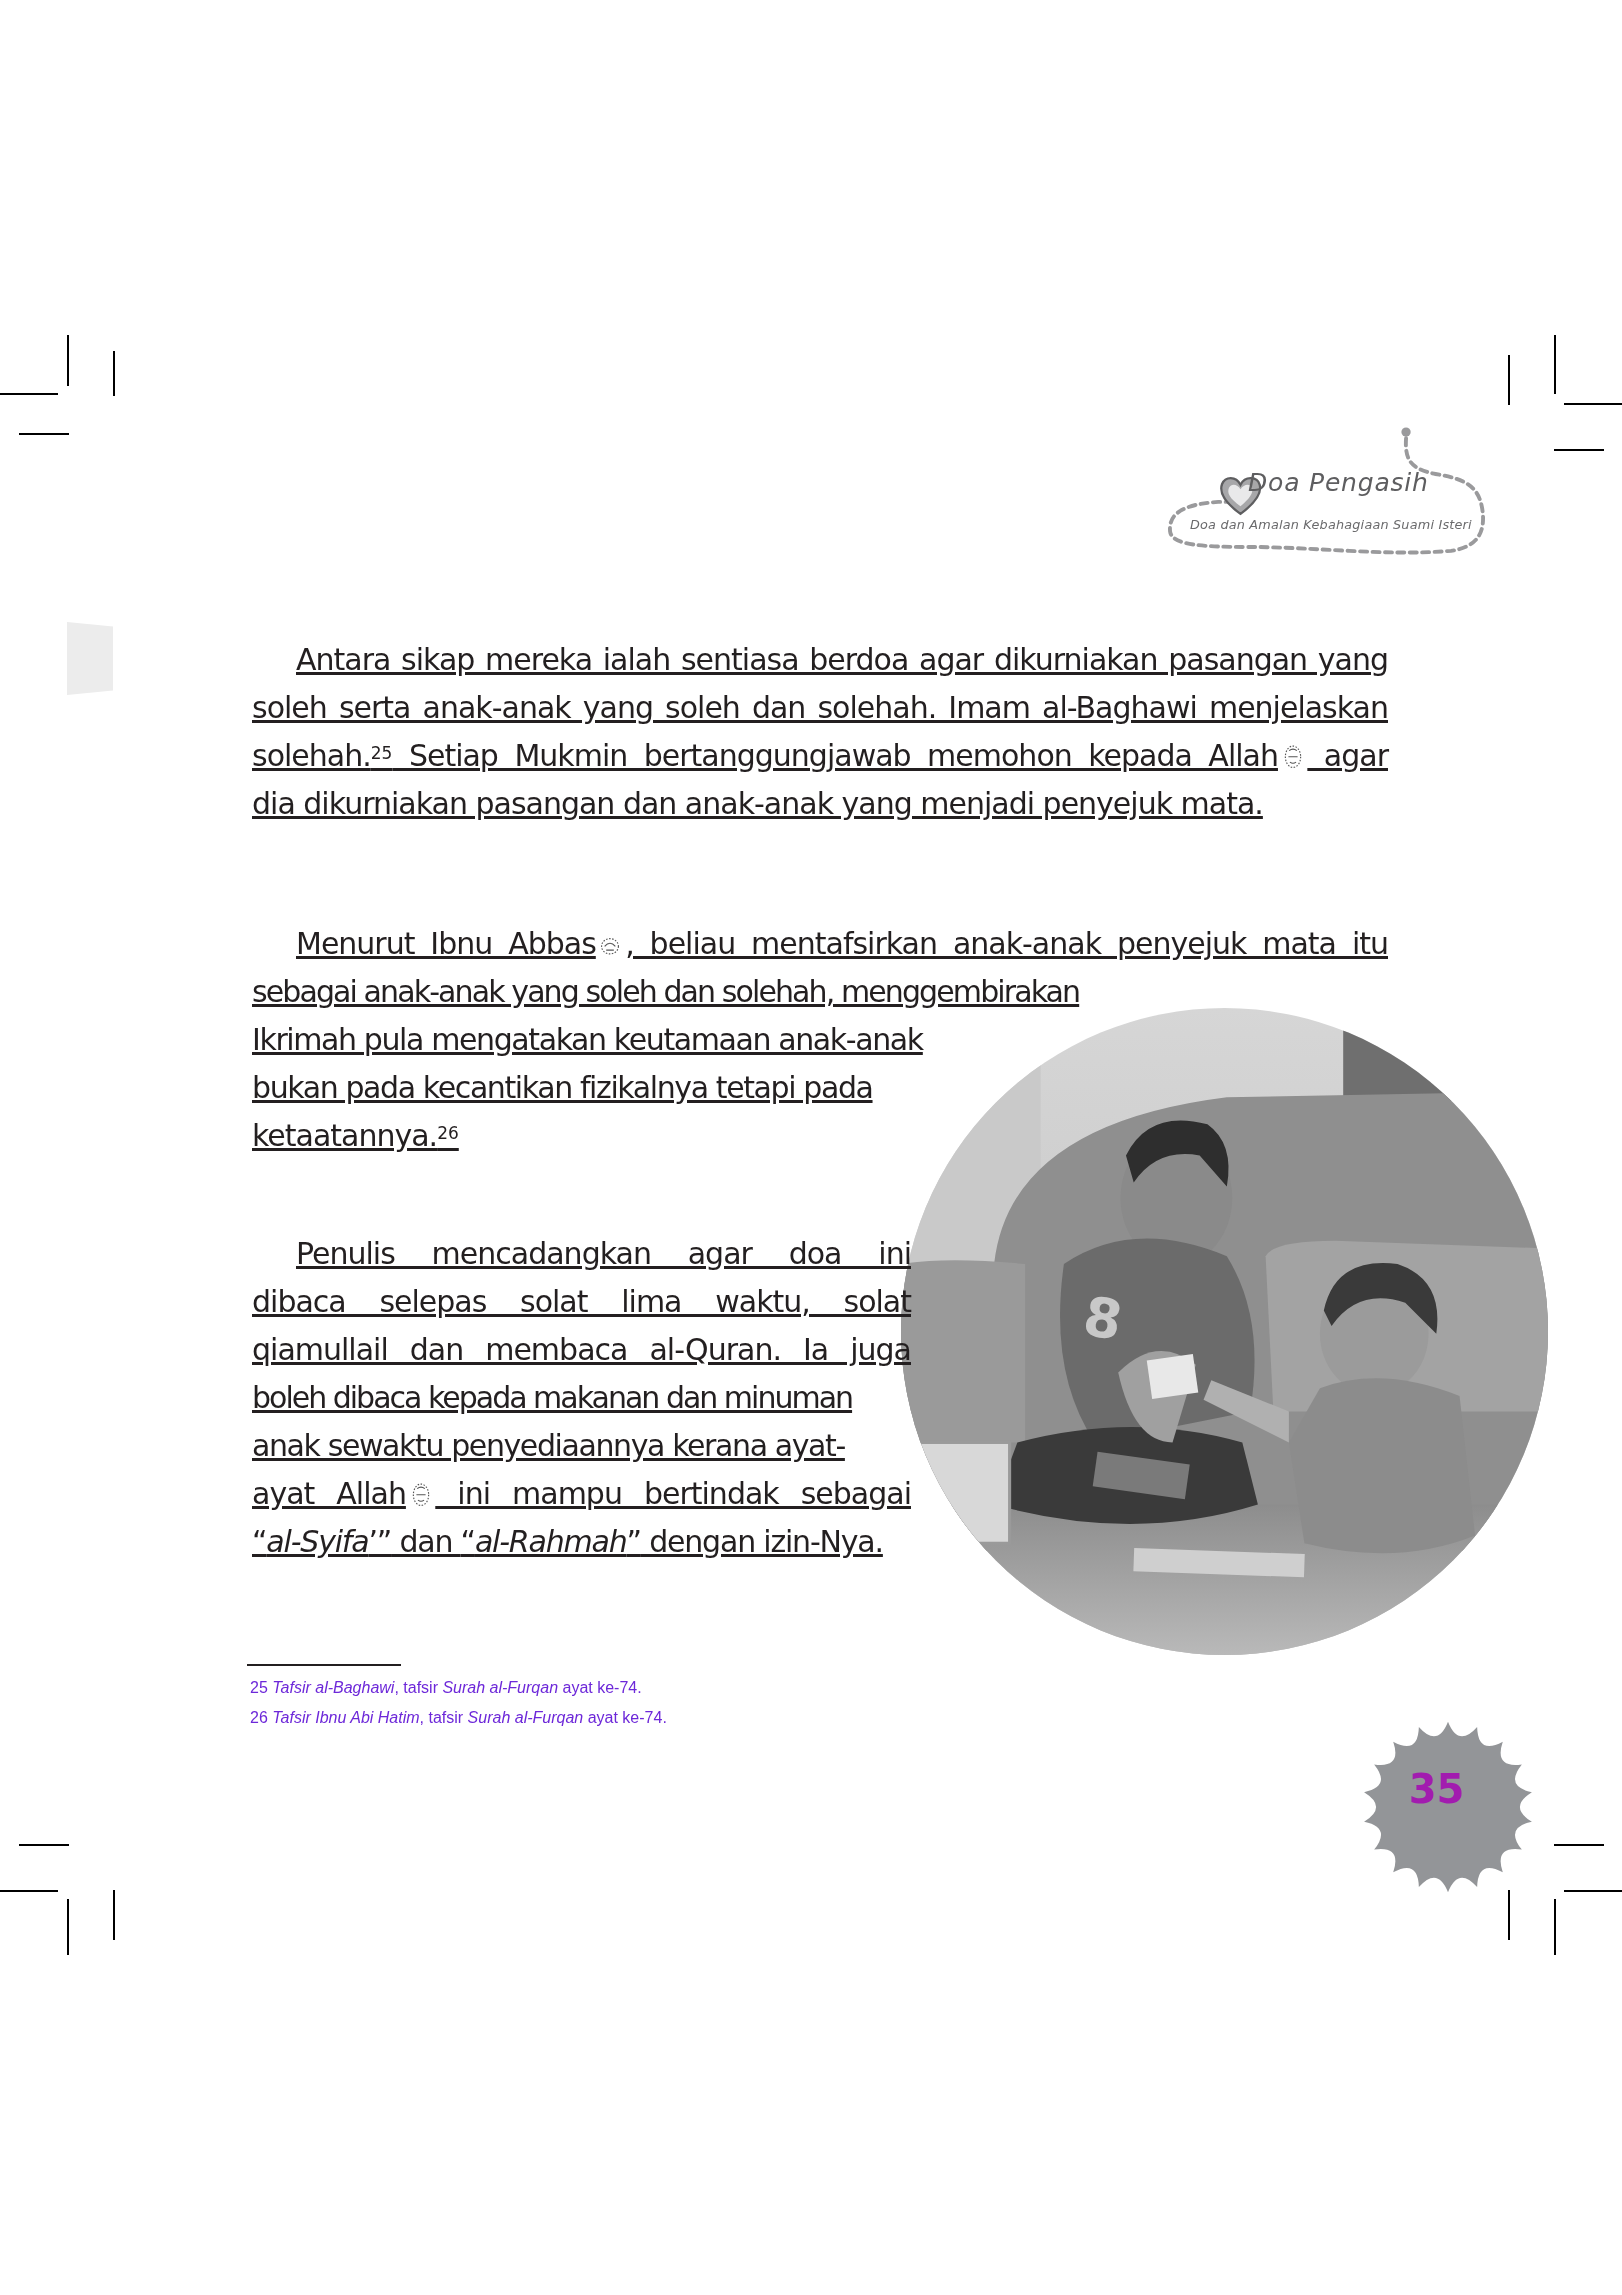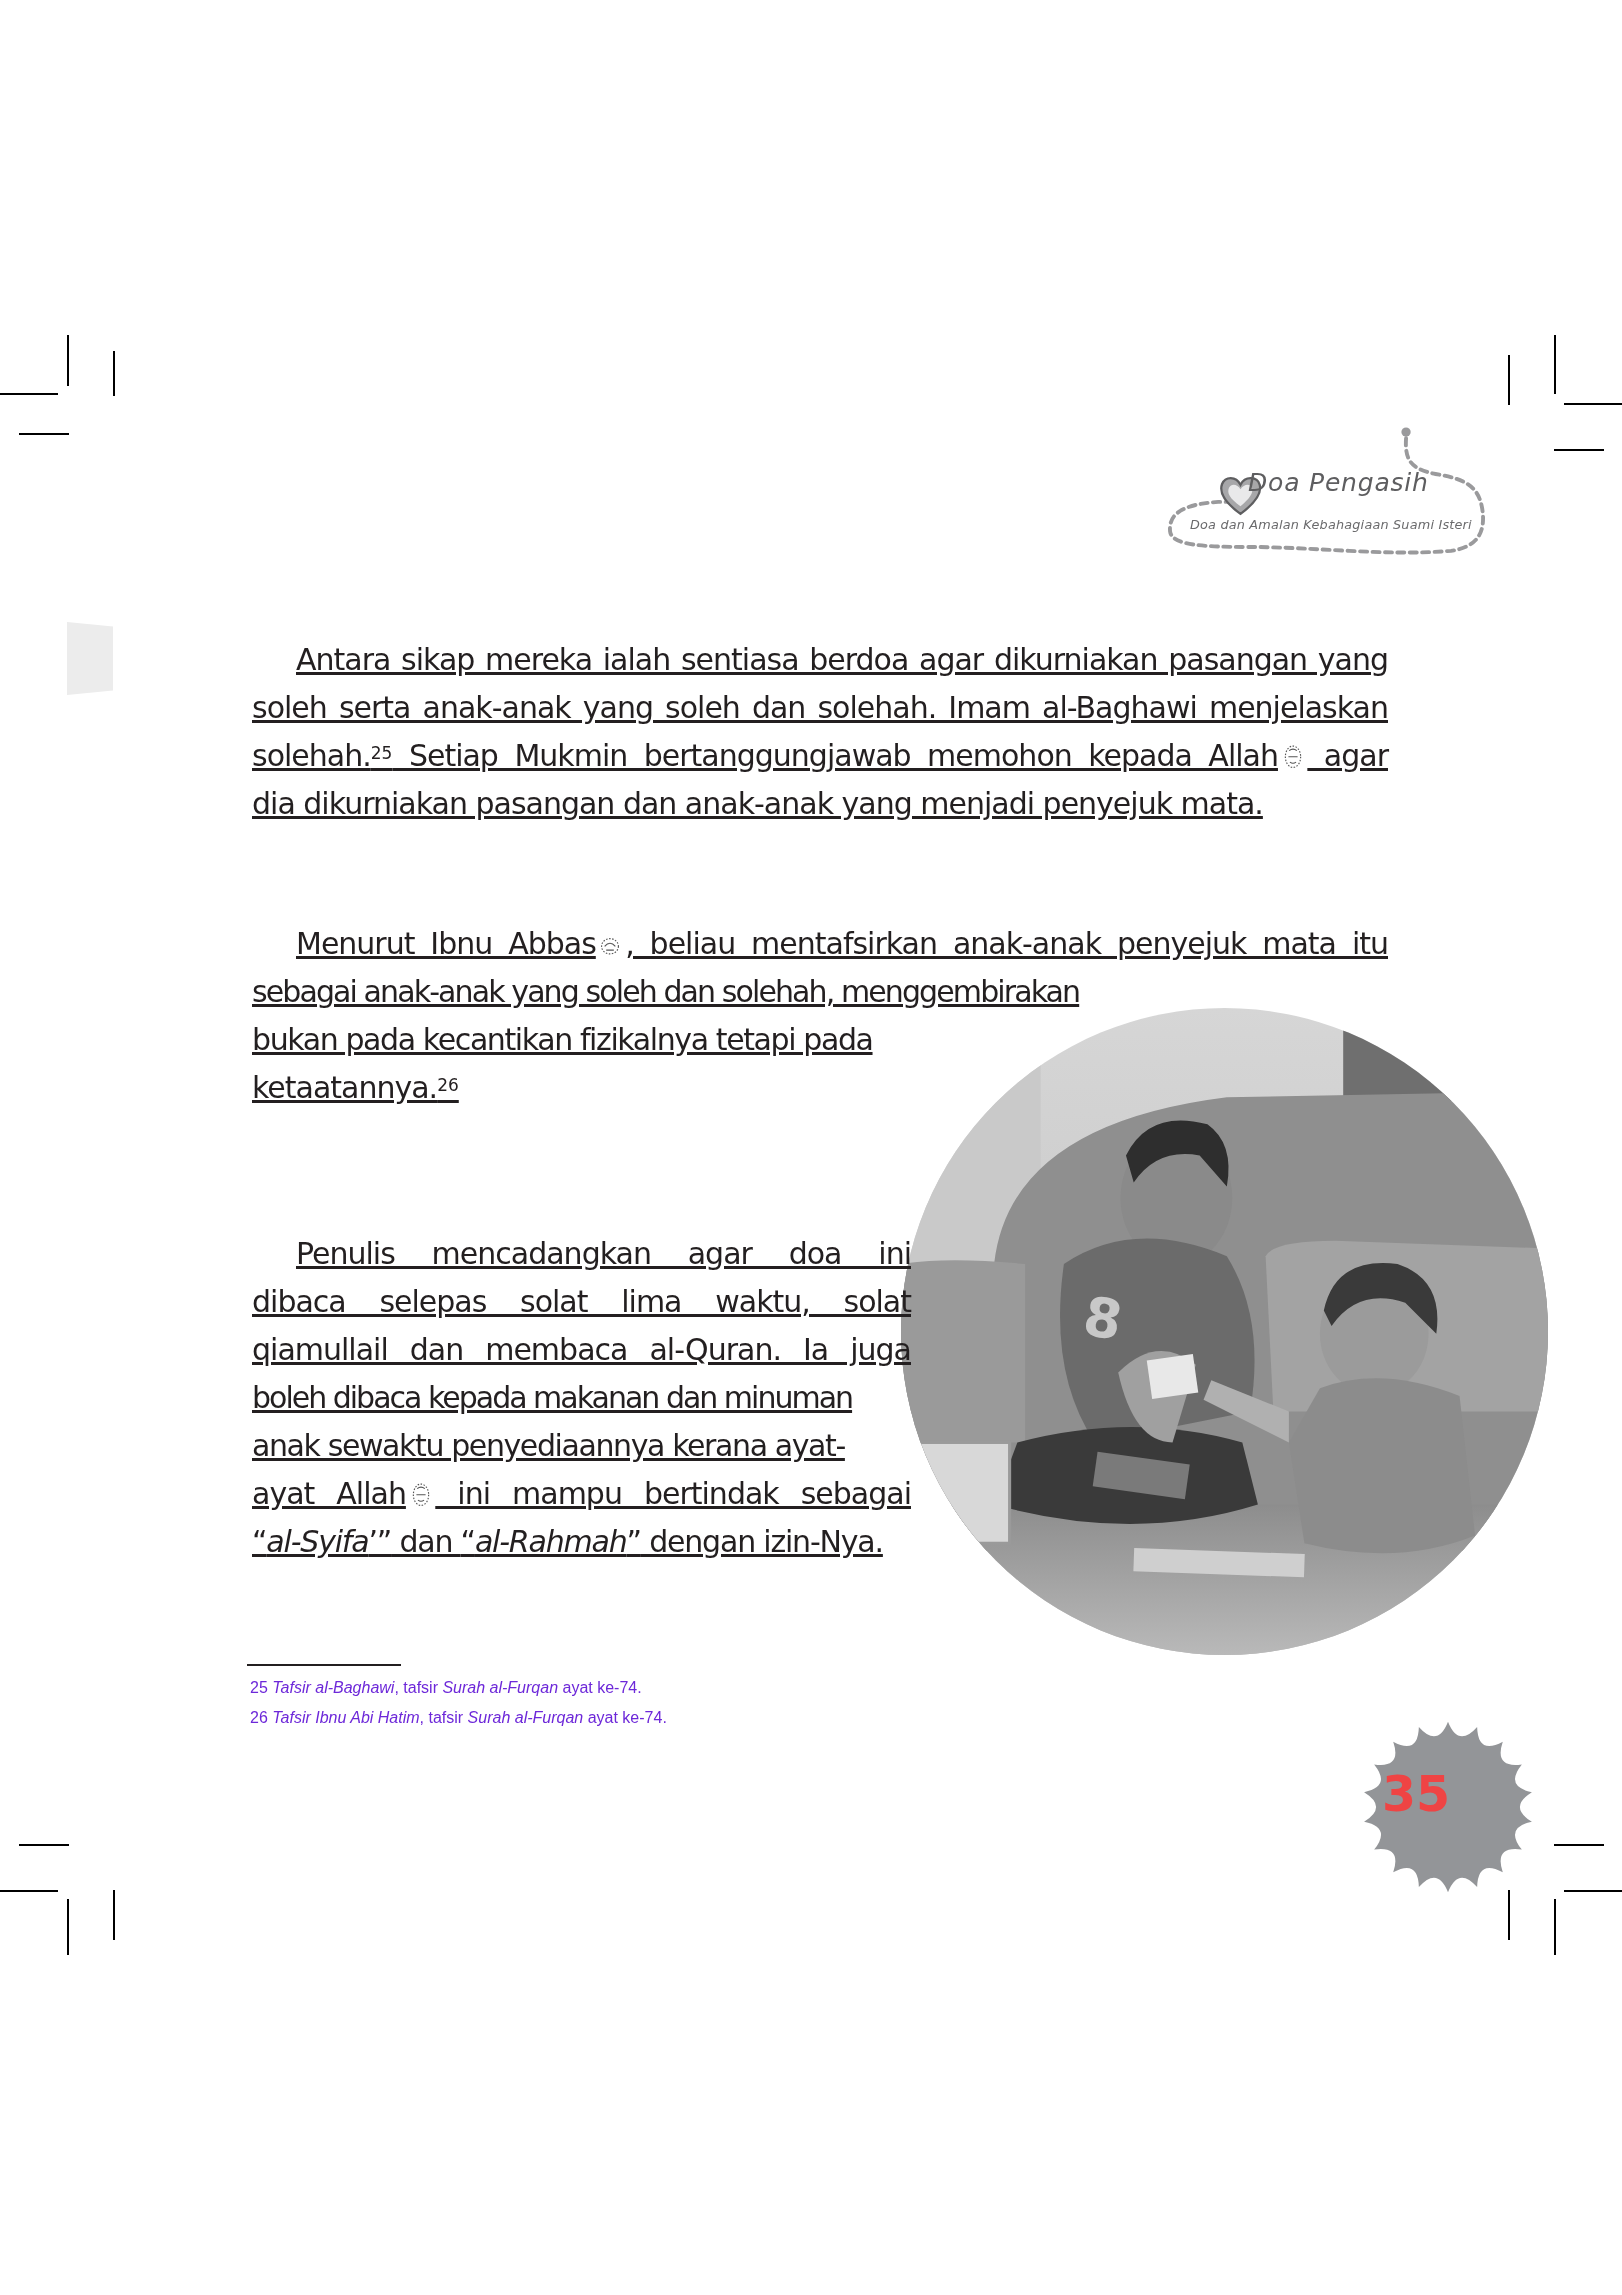--- a/index.html
+++ b/index.html
@@ -21,22 +21,22 @@
   .justify { text-align:justify; text-align-last:justify; }
   .it { font-style:italic; }
   sup { font-size:17px; vertical-align:top; position:relative; top:-3.1px; letter-spacing:0; }
   .honor { display:inline-block; width:20px; height:26px; vertical-align:-3.1px; margin:0 4.7px; }
   .arabic { font-family:"DejaVu Sans", sans-serif; font-size:29.5px; direction:rtl; unicode-bidi:isolate; letter-spacing:0; }
   .photo { position:absolute; left:901px; top:1008px; width:647px; height:647px; border-radius:50%; overflow:hidden; }
   .footrule { position:absolute; left:247px; top:1664px; width:154px; height:2.3px; background:#231f20; }
   .footnotes { position:absolute; left:250px; top:1673px; font-family:"Liberation Sans", sans-serif;
                font-size:16px; line-height:29.5px; color:#6d28d9; }
   .badge { position:absolute; left:1362px; top:1721px; width:172px; height:172px; }
-  .badge-num { position:absolute; left:1382px; top:1766px; width:109px; text-align:left;
-               font-family:"DejaVu Sans", sans-serif; font-weight:bold; font-size:49px; color:#ef4444; }
+  .badge-num { position:absolute; left:1382px; top:1766px; width:109px; text-align:center;
+               font-family:"DejaVu Sans", sans-serif; font-weight:bold; font-size:40px; color:#a21caf; }
 </style>
 </head>
 <body>
 
 <div class="crop" style="left:67px;top:335px;width:1.6px;height:51px;"></div>
 <div class="crop" style="left:113px;top:351px;width:1.6px;height:45px;"></div>
 <div class="crop" style="left:0;top:393px;width:58px;height:1.6px;"></div>
 <div class="crop" style="left:18.6px;top:433px;width:50px;height:1.6px;"></div>
 
 <div class="crop" style="left:1508px;top:355px;width:1.6px;height:50px;"></div>
@@ -83,20 +83,21 @@
 </div>
 
 <div class="text-block" style="top:920px;width:1136px;">
   <span class="line justify indent">
     <span>Menurut Ibnu Abbas</span><svg class="honor" viewBox="0 0 26 34">
         <ellipse cx="13" cy="20" rx="11" ry="10" fill="none" stroke="#555" stroke-width="1.5" stroke-dasharray="2 2"></ellipse>
         <path d="M6 20 q7 -8 14 0 M8 25 h10" stroke="#555" stroke-width="1.5" fill="none"></path>
       </svg><span>, beliau mentafsirkan anak-anak penyejuk mata itu</span>
   </span>
   <span class="line" style="letter-spacing:-1.9px;">sebagai anak-anak yang soleh dan solehah, menggembirakan</span>
+  <span class="line" style="letter-spacing:-1.4px;">Ikrimah pula mengatakan keutamaan anak-anak</span>
   <span class="line" style="letter-spacing:-1.4px;">bukan pada kecantikan fizikalnya tetapi pada</span>
   <span class="line">
     <span>ketaatannya.</span><sup>26</sup>
   </span>
 </div>
 
 <div class="photo">
   <svg width="647" height="647" viewBox="0 0 834 834">
     <defs>
       <linearGradient id="wall" x1="0" y1="0" x2="0" y2="1">

